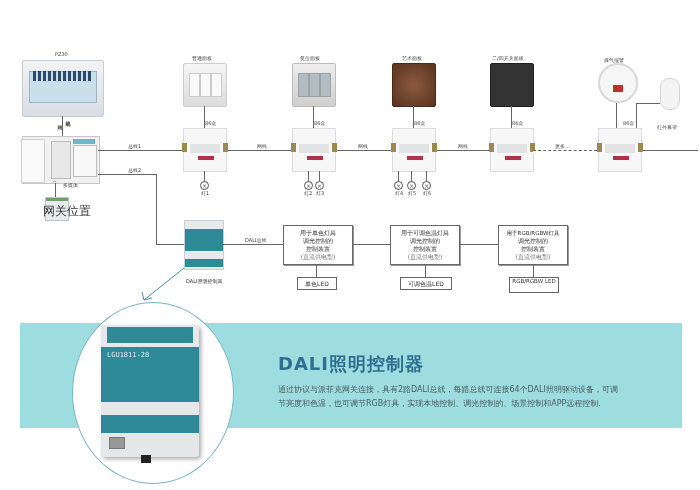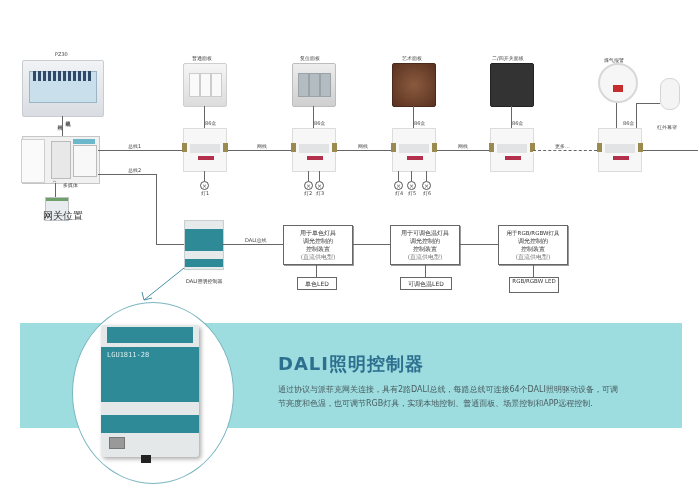--- a/index.html
+++ b/index.html
@@ -98,21 +98,21 @@
     <div class="mod1"></div>
     <div class="ports"></div>
     <div class="mod2"></div>
 </div>
 <div class="lbl" style="left:63px;top:183px;">多媒体</div>
 <div class="line vline" style="left:55px;top:183px;height:14px;"></div>
 <div class="abs" style="left:52px;top:179px;font-size:6px;color:#555;">^</div>
 <div class="abs gw">
     <div class="top"></div>
   </div>
-<div class="lbl" style="left:43px;top:211px;font-size:10px;color:#333;">网关位置</div>
+<div class="lbl" style="left:43px;top:205px;font-size:12px;color:#333;">网关位置</div>
 
 <div class="line hline" style="left:98px;top:150px;width:600px;"></div>
 <div class="lbl" style="left:128px;top:144px;">总线1</div>
 <div class="line hline" style="left:98px;top:174px;width:58px;"></div>
 <div class="lbl" style="left:128px;top:168px;">总线2</div>
 <div class="line vline" style="left:156px;top:174px;height:70px;"></div>
 <div class="line hline" style="left:156px;top:244px;width:28px;"></div>
 
 <div class="lbl" style="left:192px;top:56px;">普通面板</div>
 <div class="panel p1">
@@ -255,13 +255,13 @@
   <div class="big-dev">
     <div class="face2"></div>
     <div class="face"></div>
     <div class="model">LGU1811-28</div>
     <div class="foot"></div>
     <div class="eth"></div>
     <div class="clip"></div>
   </div>
 </div>
 <div class="abs title">DALI照明控制器</div>
-<div class="abs desc">通过协议与派菲克网关连接，具有2路DALI总线，每路总线可连接64个DALI照明驱动设备，可调节亮度和色温，也可调节RGB灯具，实现本地控制、普通面板、场景控制和APP远程控制.</div>
+<div class="abs desc">通过协议与派菲克网关连接，具有2路DALI总线，每路总线可连接64个DALI照明驱动设备，可调节亮度和色温，也可调节RGB灯具，实现本地控制、调光控制的、场景控制和APP远程控制.</div>
 
 </body></html>

